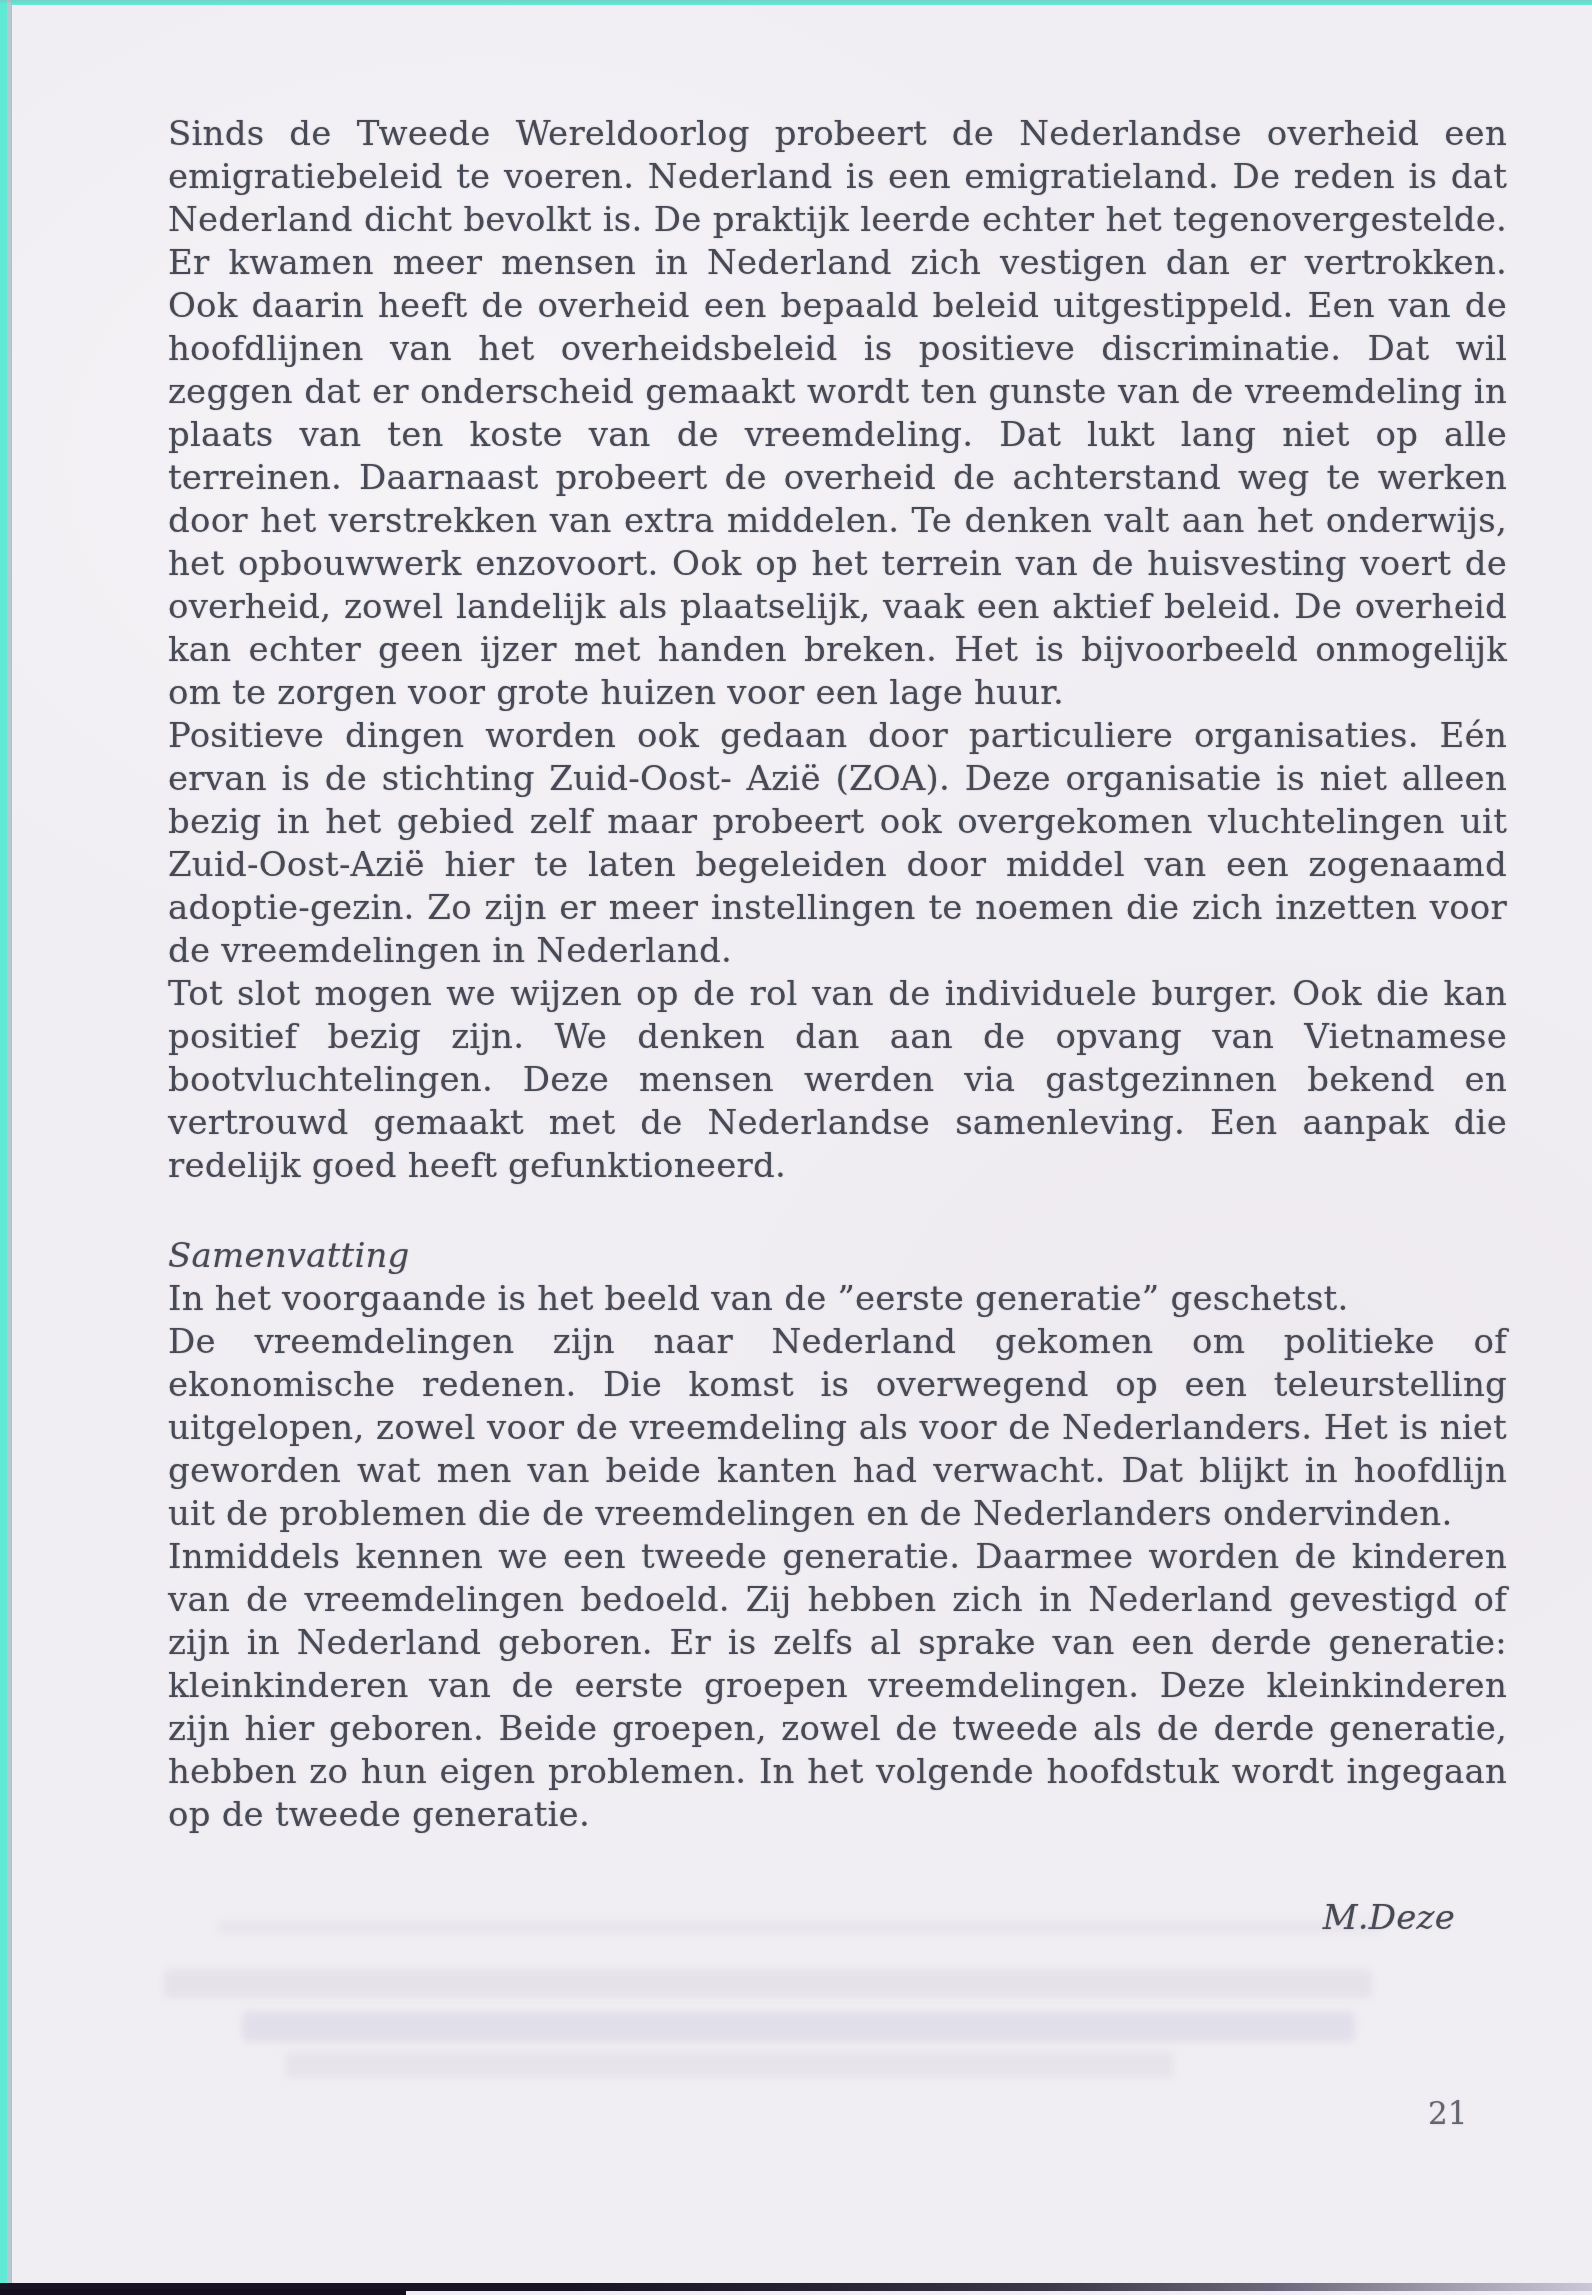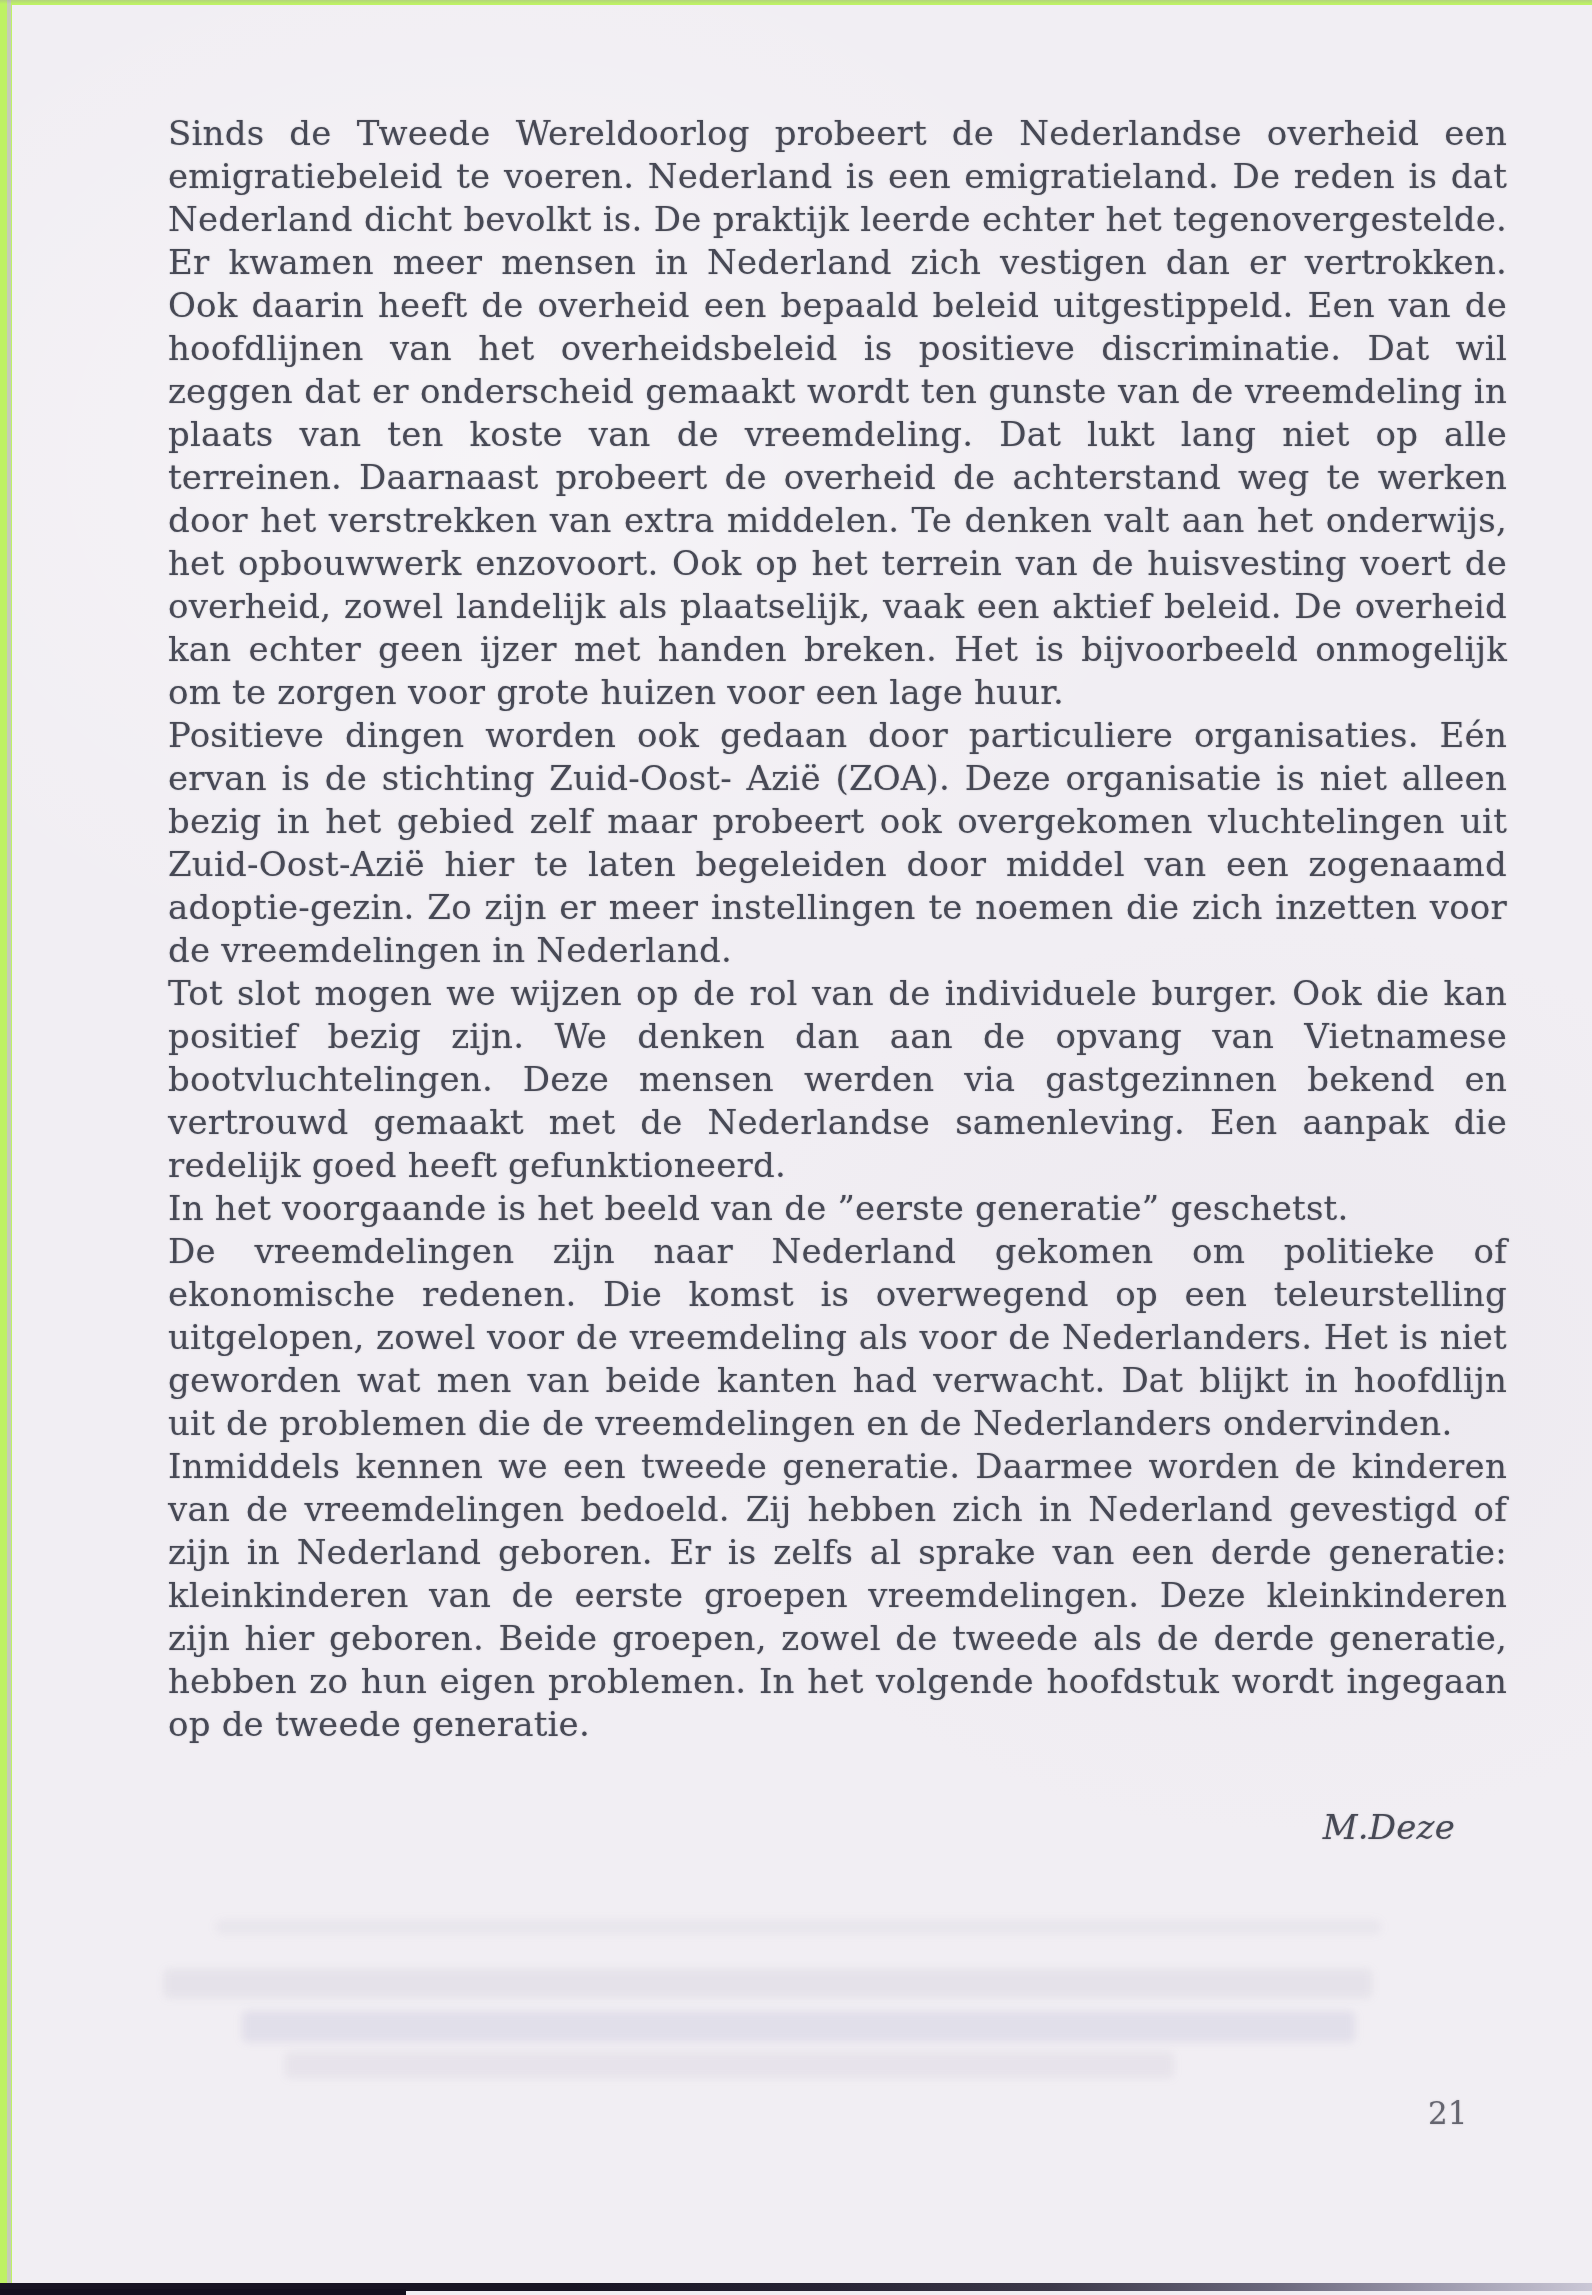--- a/index.html
+++ b/index.html
@@ -7,21 +7,21 @@
     padding: 0;
     width: 1592px;
     height: 2295px;
     background: #fdfcfe;
     overflow: hidden;
   }
   .scan {
     position: relative;
     width: 1592px;
     height: 2295px;
-    background: #bef264;
+    background: #5eead4;
     font-family: "DejaVu Serif", serif;
   }
   
   .page {
     position: absolute;
     left: 12px;
     top: 5.2px;
     right: 0;
     bottom: 0;
     background: #f1eef3;
@@ -121,20 +121,21 @@
 
   <div class="page"></div>
   <div class="page-edge-line"></div>
   <div class="top-edge-shade"></div>
 
   <div class="content">
     <p>Sinds de Tweede Wereldoorlog probeert de Nederlandse overheid een emigratiebeleid te voeren. Nederland is een emigratieland. De reden is dat Nederland dicht bevolkt is. De praktijk leerde echter het tegenovergestelde. Er kwamen meer mensen in Nederland zich vestigen dan er vertrokken. Ook daarin heeft de overheid een bepaald beleid uitgestippeld. Een van de hoofdlijnen van het overheidsbeleid is positieve discriminatie. Dat wil zeggen dat er onderscheid gemaakt wordt ten gunste van de vreemdeling in plaats van ten koste van de vreemdeling. Dat lukt lang niet op alle terreinen. Daarnaast probeert de overheid de achterstand weg te werken door het verstrekken van extra middelen. Te denken valt aan het onderwijs, het opbouwwerk enzovoort. Ook op het terrein van de huisvesting voert de overheid, zowel landelijk als plaatselijk, vaak een aktief beleid. De overheid kan echter geen ijzer met handen breken. Het is bijvoorbeeld onmogelijk om te zorgen voor grote huizen voor een lage huur.</p>
     <p>Positieve dingen worden ook gedaan door particuliere organisaties. Eén ervan is de stichting Zuid-Oost- Azië (ZOA). Deze organisatie is niet alleen bezig in het gebied zelf maar probeert ook overgekomen vluchtelingen uit Zuid-Oost-Azië hier te laten begeleiden door middel van een zogenaamd adoptie-gezin. Zo zijn er meer instellingen te noemen die zich inzetten voor de vreemdelingen in Nederland.</p>
     <p>Tot slot mogen we wijzen op de rol van de individuele burger. Ook die kan positief bezig zijn. We denken dan aan de opvang van Vietnamese bootvluchtelingen. Deze mensen werden via gastgezinnen bekend en vertrouwd gemaakt met de Nederlandse samenleving. Een aanpak die redelijk goed heeft gefunktioneerd.</p>
 
+    <p class="heading">Samenvatting</p>
 
     <p>In het voorgaande is het beeld van de ”eerste generatie” geschetst.</p>
     <p>De vreemdelingen zijn naar Nederland gekomen om politieke of ekonomische redenen. Die komst is overwegend op een teleurstelling uitgelopen, zowel voor de vreemdeling als voor de Nederlanders. Het is niet geworden wat men van beide kanten had verwacht. Dat blijkt in hoofdlijn uit de problemen die de vreemdelingen en de Nederlanders ondervinden.</p>
     <p>Inmiddels kennen we een tweede generatie. Daarmee worden de kinderen van de vreemdelingen bedoeld. Zij hebben zich in Nederland gevestigd of zijn in Nederland geboren. Er is zelfs al sprake van een derde generatie: kleinkinderen van de eerste groepen vreemdelingen. Deze kleinkinderen zijn hier geboren. Beide groepen, zowel de tweede als de derde generatie, hebben zo hun eigen problemen. In het volgende hoofdstuk wordt ingegaan op de tweede generatie.</p>
 
     <p class="signature">M.Deze</p>
   </div>
 
   <div class="ghost g0"></div>
   <div class="ghost g1"></div>

